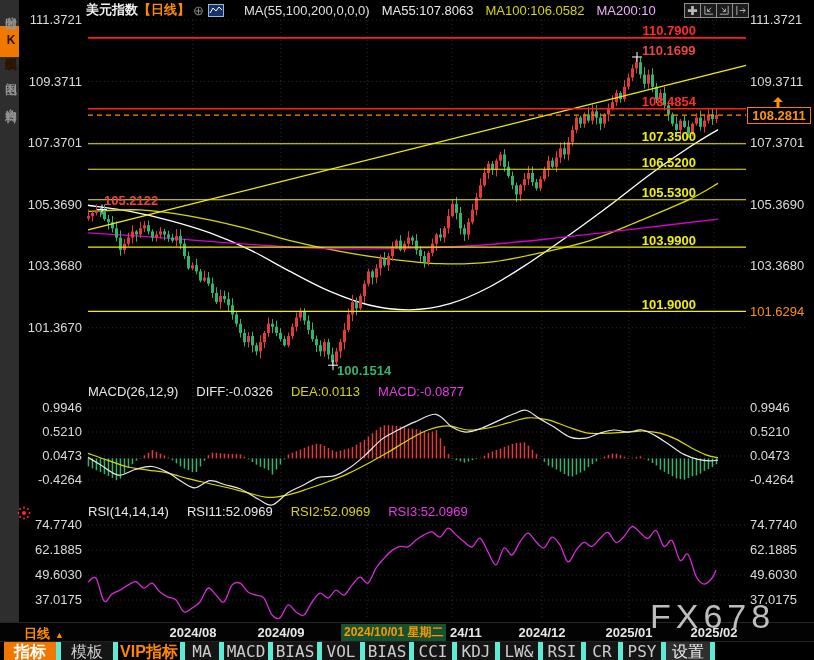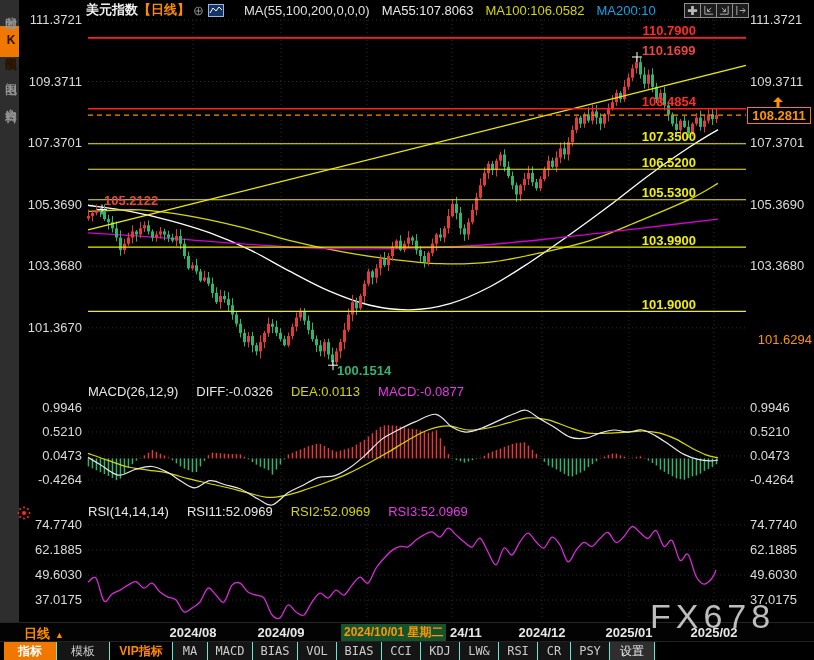--- a/index.html
+++ b/index.html
@@ -13,21 +13,21 @@
   .stab.active{background:#f07800;color:#2b1400;font-weight:bold;}
   
   #hdr{position:absolute;left:86px;top:1px;height:18px;display:flex;align-items:center;
        font-size:13px;color:#e8e8e8;white-space:nowrap;z-index:4;}
   #hdr .sym{font-weight:bold;color:#f0f0f0;}
   #hdr .per{color:#ff8c00;font-weight:bold;}
   #hdr .plus{color:#8a8a8a;margin:0 4px 0 3px;font-size:13px;cursor:pointer;}
   #hdr .mas{margin-left:20px;color:#e0e0e0;}
   #hdr .ma55{margin-left:12px;color:#e8e8e8;}
   #hdr .ma100{margin-left:12px;color:#d6d600;}
-  #hdr .ma200{margin-left:12px;color:#0ea5e9;}
+  #hdr .ma200{margin-left:12px;color:#f0abfc;}
   
   .wbtn{position:absolute;top:3px;width:15px;height:13px;border:1px solid #8f8f8f;background:#1c1c1c;
         z-index:5;display:flex;align-items:center;justify-content:center;cursor:pointer;}
   
   .axl{position:absolute;width:62px;font-size:13px;font-weight:500;color:#dcdcdc;z-index:2;}
   .axl.l{left:20px;text-align:right;}
   .axl.r{left:750px;text-align:left;}
   .axl.orange{color:#ff9500;}
   
   .lvl{position:absolute;left:558px;width:138px;text-align:right;font-size:13px;font-weight:bold;z-index:2;}
@@ -57,22 +57,22 @@
          font-size:13px;font-weight:bold;white-space:nowrap;}
   .dtick.noc{transform:none;}
   #dhl{position:absolute;left:341px;top:1px;height:17px;line-height:17px;padding:0 3px;
        background:#14532d;color:#ff9500;font-size:12px;font-weight:bold;white-space:nowrap;}
   
   #wm{position:absolute;left:650px;top:597px;font-size:34px;color:#cecece;letter-spacing:5px;
       opacity:.92;z-index:9;}
   
   #toolbar{position:absolute;left:0;top:641px;width:814px;height:19px;background:#000;
            border-top:1px solid #222;display:flex;z-index:7;}
-  #toolbar .cell{height:19px;line-height:19px;text-align:center;font-size:12px;color:#cccccc;
-                 background:#151515;border-right:1px solid #5eead4;cursor:pointer;overflow:hidden;}
+  #toolbar .cell{height:19px;line-height:19px;text-align:center;font-size:16px;color:#cccccc;
+                 background:#151515;border-right:5px solid #5eead4;cursor:pointer;overflow:hidden;}
   #toolbar .cell.mono{font-family:"DejaVu Sans Mono",monospace;}
   #toolbar .cell.active{background:#f07800;color:#fff;font-weight:bold;}
   #toolbar .cell.vip{background:#000;color:#ff8800;font-weight:bold;}
   #toolbar .cell.set{background:#2e2e2e;color:#eee;}
 </style>
 </head>
 <body>
 
 <div id="app">
 
@@ -645,21 +645,21 @@
   <div class="axl l" style="top:74px;">109.3711</div>
   <div class="axl l" style="top:135px;">107.3701</div>
   <div class="axl l" style="top:197px;">105.3690</div>
   <div class="axl l" style="top:258px;">103.3680</div>
   <div class="axl l" style="top:320px;">101.3670</div>
   <div class="axl r" style="top:12px;">111.3721</div>
   <div class="axl r" style="top:74px;">109.3711</div>
   <div class="axl r" style="top:135px;">107.3701</div>
   <div class="axl r" style="top:197px;">105.3690</div>
   <div class="axl r" style="top:258px;">103.3680</div>
-  <div class="axl r orange" style="top:332px;text-align:right;">101.6294</div>
+  <div class="axl r orange" style="top:304px;">101.6294</div>
 
   <div class="lvl red" style="top:23px;">110.7900</div>
   <div class="lvl red" style="top:94px;">108.4854</div>
   <div class="lvl yel" style="top:129px;">107.3500</div>
   <div class="lvl yel" style="top:155px;">106.5200</div>
   <div class="lvl yel" style="top:185px;">105.5300</div>
   <div class="lvl yel" style="top:233px;">103.9900</div>
   <div class="lvl yel" style="top:297px;">101.9000</div>
 
   <div class="mk red" style="left:104px;top:193px;">105.2122</div>

